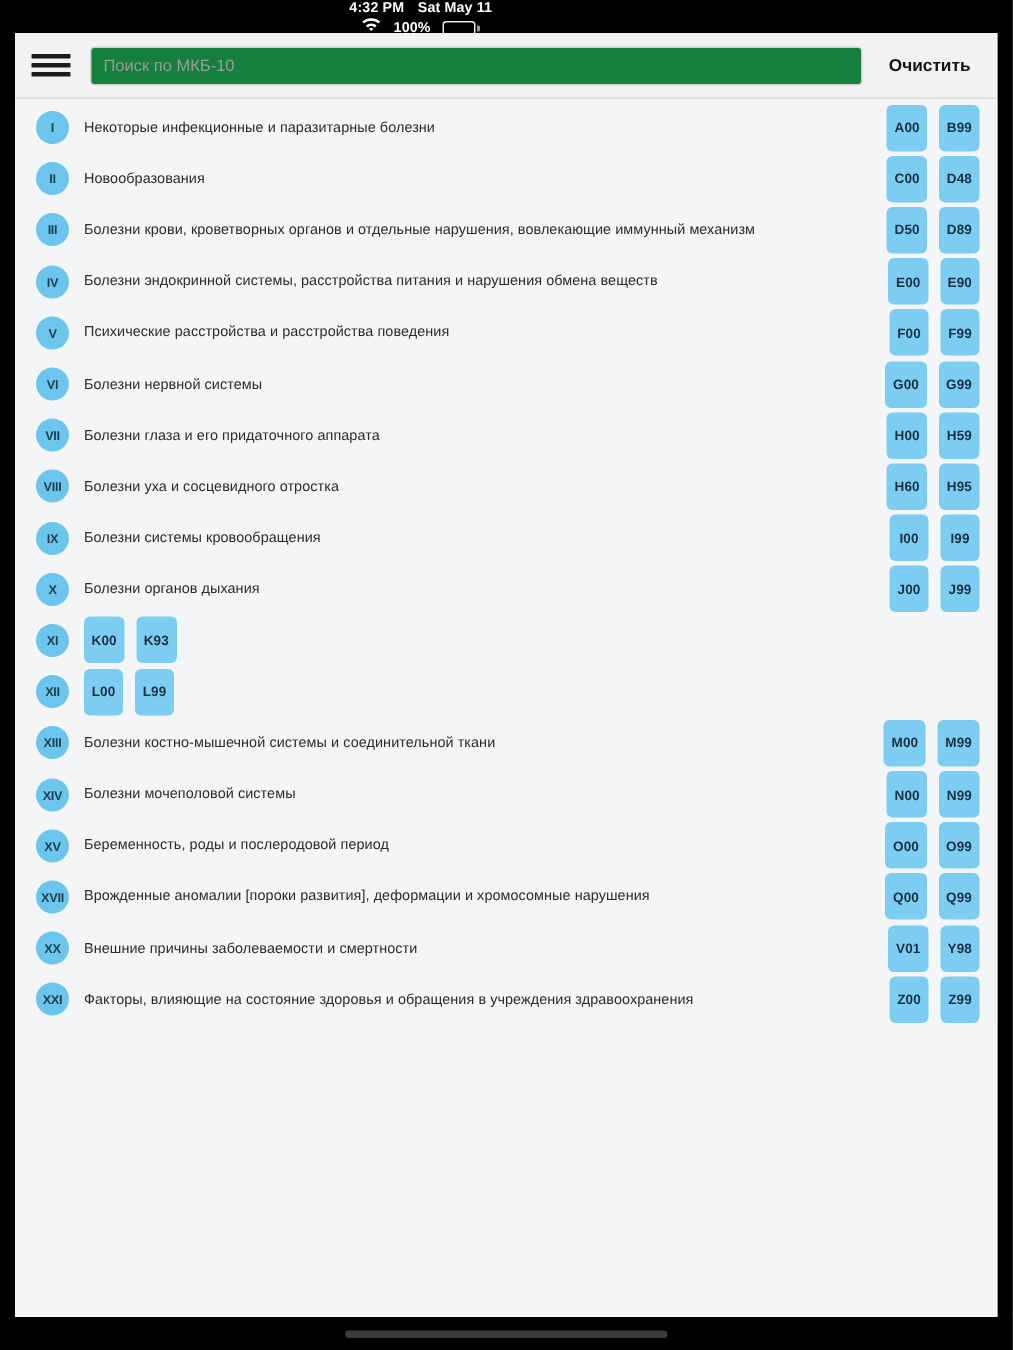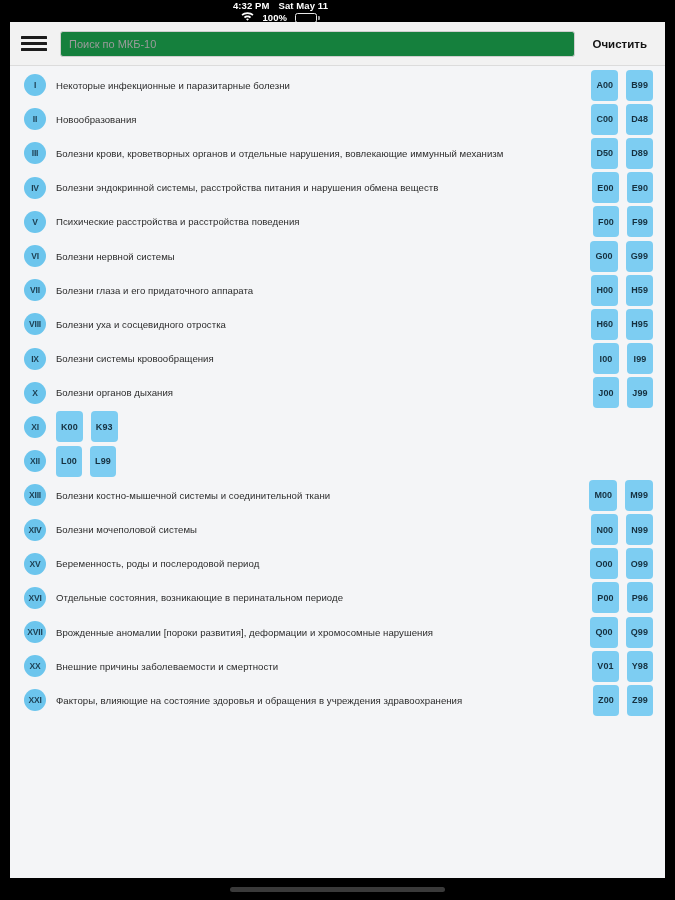--- a/index.html
+++ b/index.html
@@ -381,28 +381,20 @@
         </div>
         <div class="chapter-row">
           <div class="roman-badge">XV</div>
           <div class="chapter-title">Беременность, роды и послеродовой период</div>
           <div class="code-group">
             <div class="code-badge">O00</div>
             <div class="code-badge">O99</div>
           </div>
         </div>
         <div class="chapter-row">
-          <div class="roman-badge">XVI</div>
-          <div class="chapter-title">Отдельные состояния, возникающие в перинатальном периоде</div>
-          <div class="code-group">
-            <div class="code-badge">P00</div>
-            <div class="code-badge">P96</div>
-          </div>
-        </div>
-        <div class="chapter-row">
           <div class="roman-badge">XVII</div>
           <div class="chapter-title">Врожденные аномалии [пороки развития], деформации и хромосомные нарушения</div>
           <div class="code-group">
             <div class="code-badge">Q00</div>
             <div class="code-badge">Q99</div>
           </div>
         </div>
         <div class="chapter-row">
           <div class="roman-badge">XX</div>
           <div class="chapter-title">Внешние причины заболеваемости и смертности</div>

